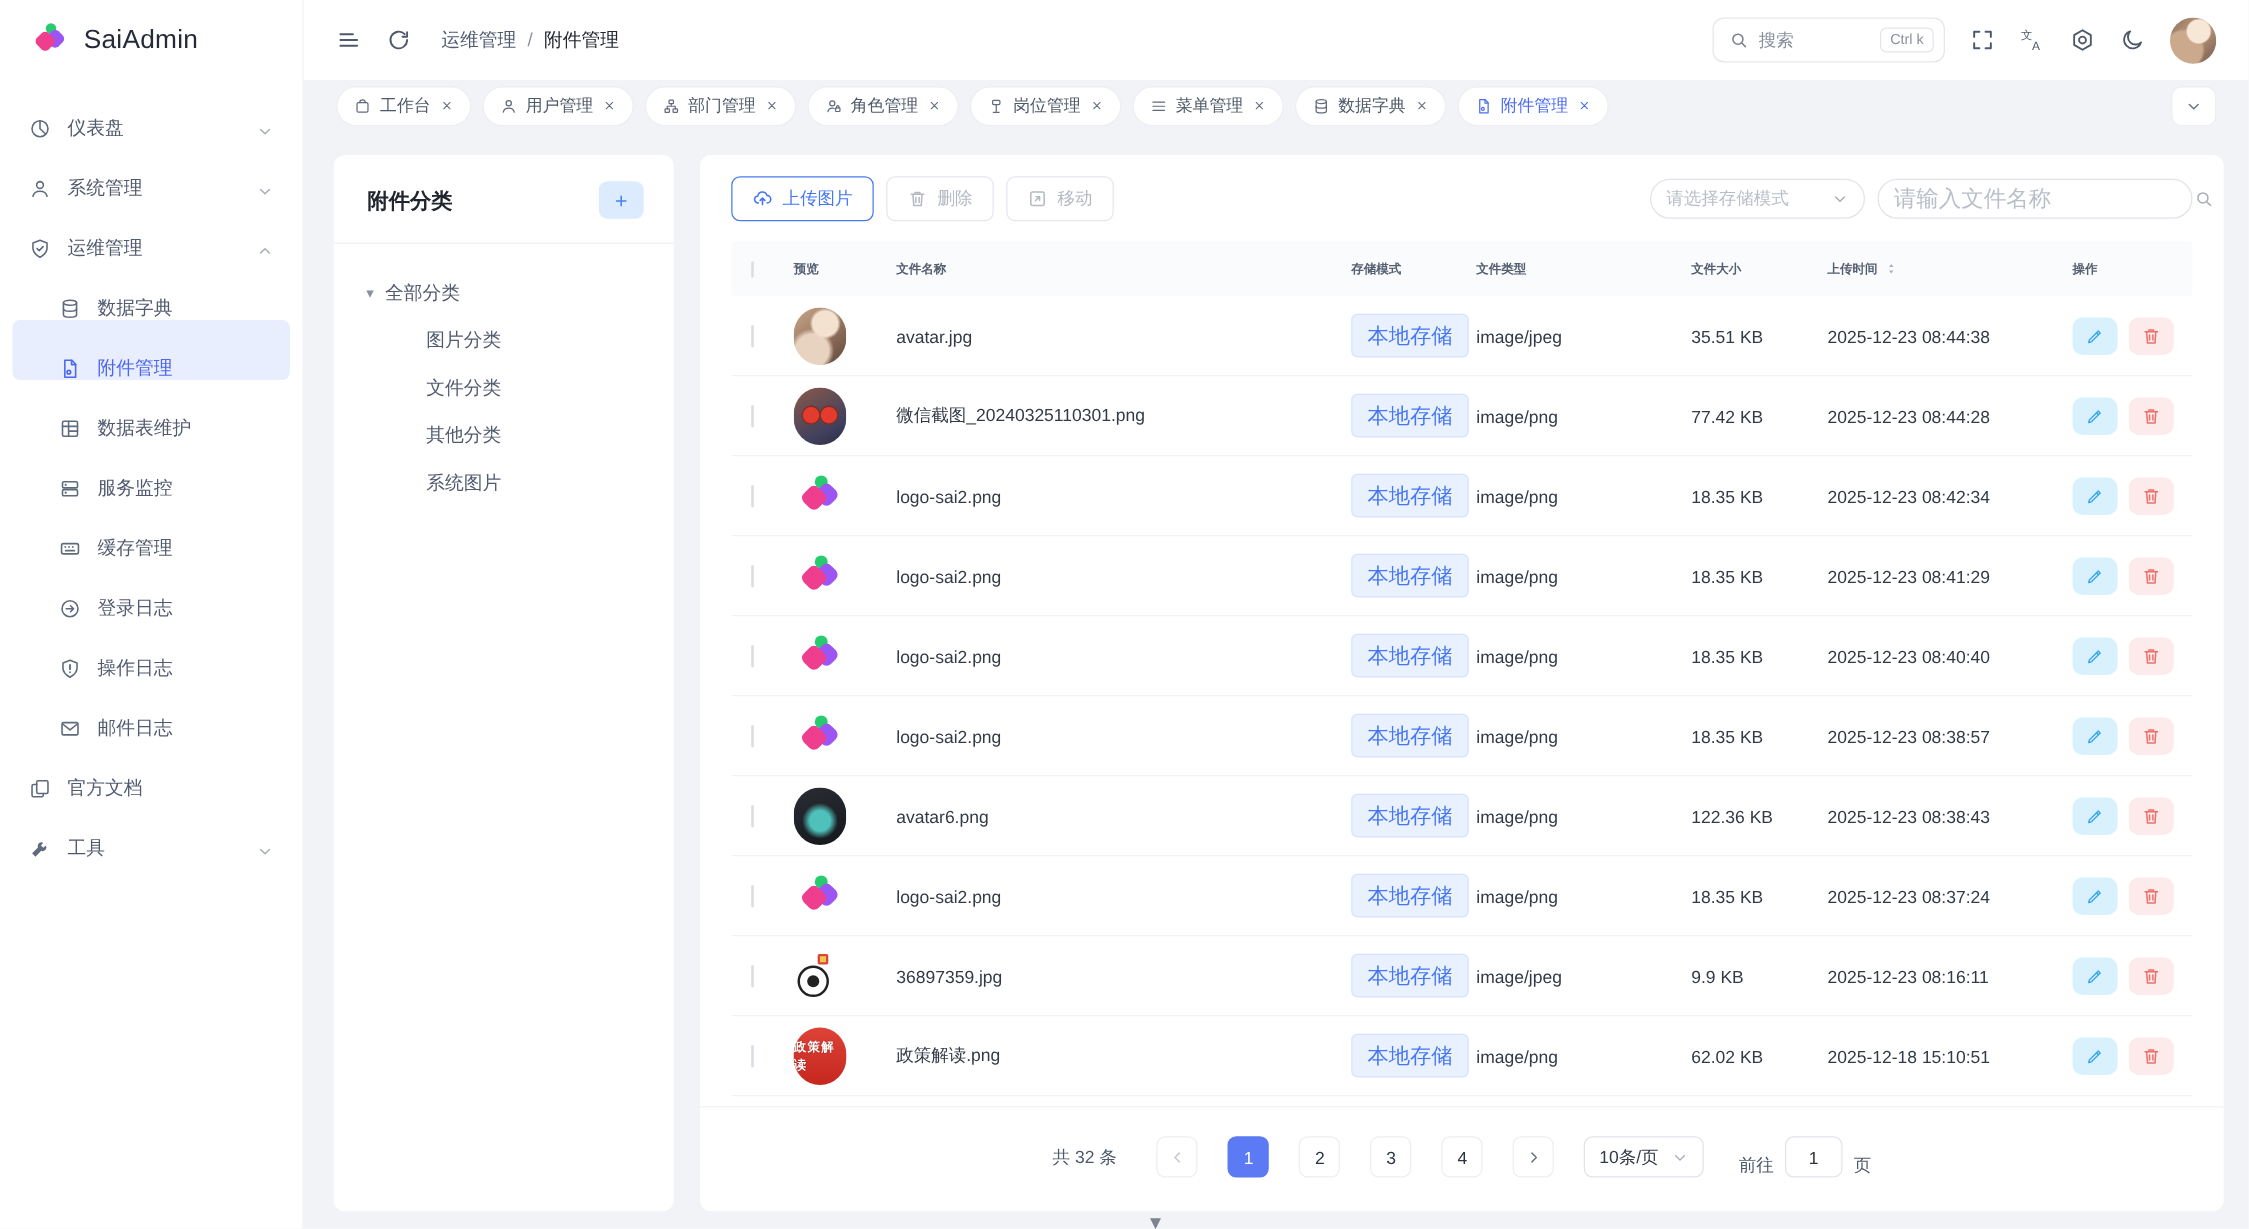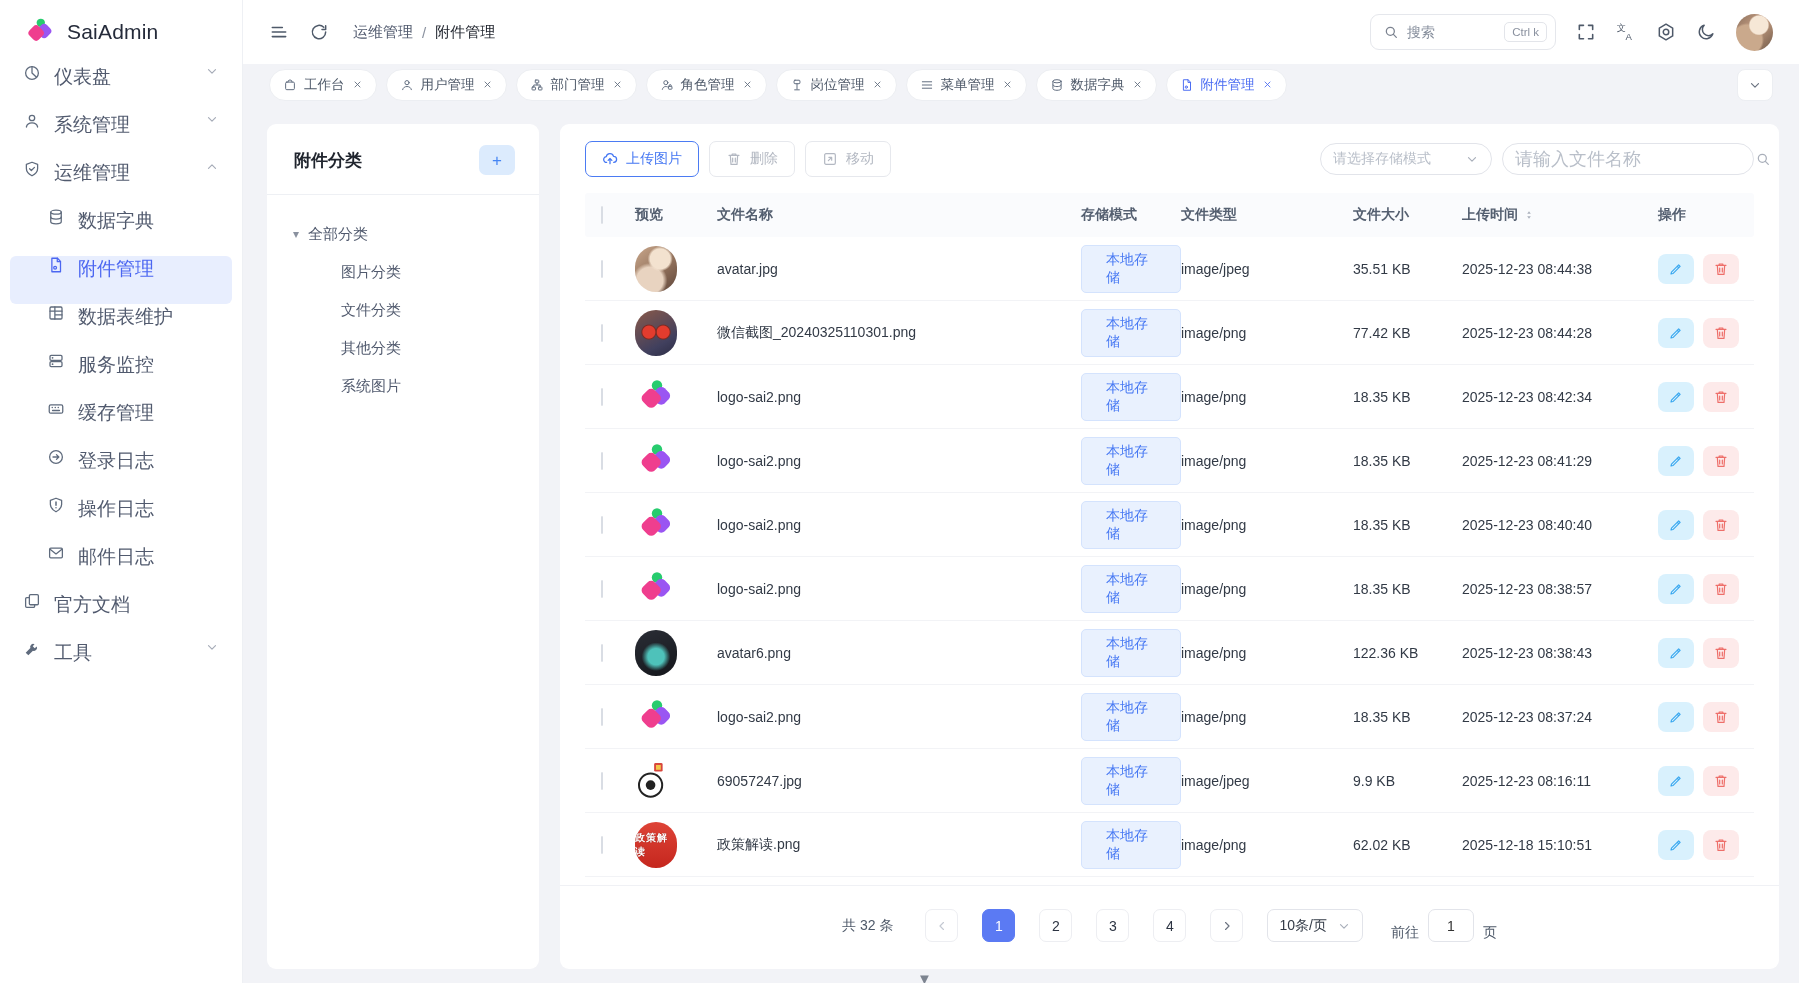--- a/index.html
+++ b/index.html
@@ -10,22 +10,22 @@
   .i14{width:14px;height:14px} .i16{width:16px;height:16px} .i18{width:18px;height:18px} .i20{width:20px;height:20px}
 
   .app { display:flex; height:983px; }
 
   
   .sidebar { width:243px; flex:none; background:#fff; border-right:1px solid #eef0f4; }
   .logo-row { height:64px; display:flex; align-items:center; gap:11px; padding-left:24px; cursor:pointer; }
   .logo-mark { width:32px; height:32px; }
   .app-name { font-size:21px; font-weight:normal; color:#252b3a; letter-spacing:.2px; }
   .menu { padding:0 10px; }
-  .menu-item { height:48px; display:flex; align-items:flex-start; gap:13px; padding:0 13px; border-radius:6px;
-               color:#515a6e; font-size:19px; cursor:pointer; }
+  .menu-item { height:48px; display:flex; align-items:flex-end; gap:13px; padding:0 13px; border-radius:6px;
+               color:#515a6e; font-size:15px; cursor:pointer; }
   .menu-item .icon { color:#5f6b7d; }
   .menu-item .lbl { flex:1; white-space:nowrap; }
   .menu-item .chev { color:#a6acb8; }
   .menu-item.child { padding-left:37px; }
   .menu-item.active { background:#e8eefe; color:#4b66f1; }
   .menu-item.active .icon { color:#4b66f1; }
 
   
   .main { flex:1; display:flex; flex-direction:column; position:relative; min-width:0; }
   .topbar { height:64px; flex:none; background:#fff; display:flex; align-items:center; padding:0 26px 0 26px; gap:20px; }
@@ -85,40 +85,40 @@
            align-items:center; padding:0 12px; gap:8px; font-size:14px; }
   .field .ph { color:#b9bfc9; }
   .field.select { width:172px; justify-content:space-between; cursor:pointer; }
   .field.f-input { width:252px; }
   .field.f-input input { border:0; outline:0; flex:1; font-size:18px; color:#333; font-family:inherit; background:transparent; }
   .field.f-input input::placeholder { color:#b9bfc9; }
   .field .icon { color:#a9afba; }
 
   .tbl { margin:2px 25px 0 25px; flex:1; min-height:0; }
   .trow { display:grid; grid-template-columns:50px 82px 1fr 100px 172px 109px 196px 96px; align-items:center; }
-  .thead { height:44px; background:#fafbfd; color:#545f70; font-weight:bold; font-size:14px; border-radius:3px; }
+  .thead { height:44px; background:#fafbfd; color:#545f70; font-weight:bold; font-size:10px; border-radius:3px; }
   .tr { height:64px; border-bottom:1px solid #f2f3f6; font-size:14px; color:#323a46; }
   .cell-check { padding-left:16px; }
   .checkbox { width:17px; height:17px; border:1px solid #d9dde4; background:#f6f7f9; border-radius:4px; cursor:pointer; }
   .sort-wrap { display:inline-flex; align-items:center; gap:5px; }
   .sort-ic { color:#aab0bc; width:12px; height:14px; }
   .thumb { width:42px; height:46px; border-radius:21px; overflow:hidden; display:flex; align-items:center; justify-content:center; }
   .thumb-photo-portrait { background:radial-gradient(circle at 60% 28%, #f3e2cf 0 24%, transparent 30%),
       radial-gradient(circle at 35% 75%, #e8d3c0 0 30%, transparent 40%), linear-gradient(140deg,#caa88c,#8d6d58 60%,#5e463a); }
   .thumb-cat-avatar { background:radial-gradient(circle at 33% 48%, #e33c2e 0 6px, #7d2a22 7px, transparent 8px),
       radial-gradient(circle at 67% 48%, #e33c2e 0 6px, #7d2a22 7px, transparent 8px),
       linear-gradient(150deg,#8a5a4a,#41405e 70%,#2c2c44); }
   .thumb-sai-logo { background:#fff; }
   .thumb-sai-logo svg { width:40px; height:40px; }
   .thumb-dark-avatar { background:radial-gradient(circle at 50% 58%, #4ec2ba 0 24%, transparent 42%),
       linear-gradient(160deg,#2a2d35,#15171c); }
   .thumb-sticker { width:34px; height:40px; border-radius:0; background:transparent; }
   .thumb-policy-red { background:linear-gradient(#de4337,#c5271e); display:flex; align-items:center; justify-content:center; }
   .thumb-policy-red span { color:#fff; font-size:10px; font-weight:bold; text-shadow:0 0 1px #7d0e08; letter-spacing:1px; }
-  .badge { display:inline-block; padding:5px 24px; font-size:14px; color:#4577f3; background:#e9f1fe;
+  .badge { display:inline-block; padding:5px 12px; font-size:17px; color:#4577f3; background:#e9f1fe;
            border:1px solid #d4e3fd; border-radius:5px; }
   .act { display:flex; gap:9px; }
   .act-btn { width:36px; height:30px; border:0; border-radius:8px; display:flex; align-items:center; justify-content:center; cursor:pointer; }
   .act-edit { background:#d9f1fd; color:#38a7ef; }
   .act-del  { background:#fdeaea; color:#ee6f6a; }
 
   .pager { margin-top:auto; border-top:1px solid #f0f1f5; display:flex; align-items:center; justify-content:center;
            gap:24px; padding:23px 0 27px 0; font-size:14px; color:#4e5969; }
   .pg-total { margin-right:8px; }
   .pg-btn { min-width:33px; height:33px; border:1px solid #edeef2; background:#fff; border-radius:7px; font-size:14px;
@@ -822,21 +822,21 @@
                 <div>
                   <div class="thumb thumb-sticker">
                     <svg viewBox="0 0 24 28">
                       <rect x="13.5" y="1.5" width="6" height="6" rx="1" fill="#d8463c"></rect>
                       <rect x="14.8" y="2.8" width="3.4" height="3.4" fill="#f2c84b"></rect>
                       <circle cx="11" cy="17" r="8.2" fill="#fff" stroke="#222" stroke-width="1.4"></circle>
                       <circle cx="11" cy="17" r="3.4" fill="#222"></circle>
                     </svg>
                   </div>
                 </div>
-                <div>69057247.jpg</div>
+                <div>36897359.jpg</div>
                 <div><span class="badge">本地存储</span></div>
                 <div>image/jpeg</div>
                 <div>9.9 KB</div>
                 <div>2025-12-23 08:16:11</div>
                 <div class="act">
                   <button class="act-btn act-edit">
                     <span class="icon i16">
                       <svg viewBox="0 0 24 24" fill="none" stroke="currentColor" stroke-width="1.7" stroke-linecap="round" stroke-linejoin="round">
                         <path d="M4.5 19.5l.7-2.9L16 5.8l2.2 2.2L7.4 18.8zM13.9 7.9l2.2 2.2"></path>
                       </svg>

